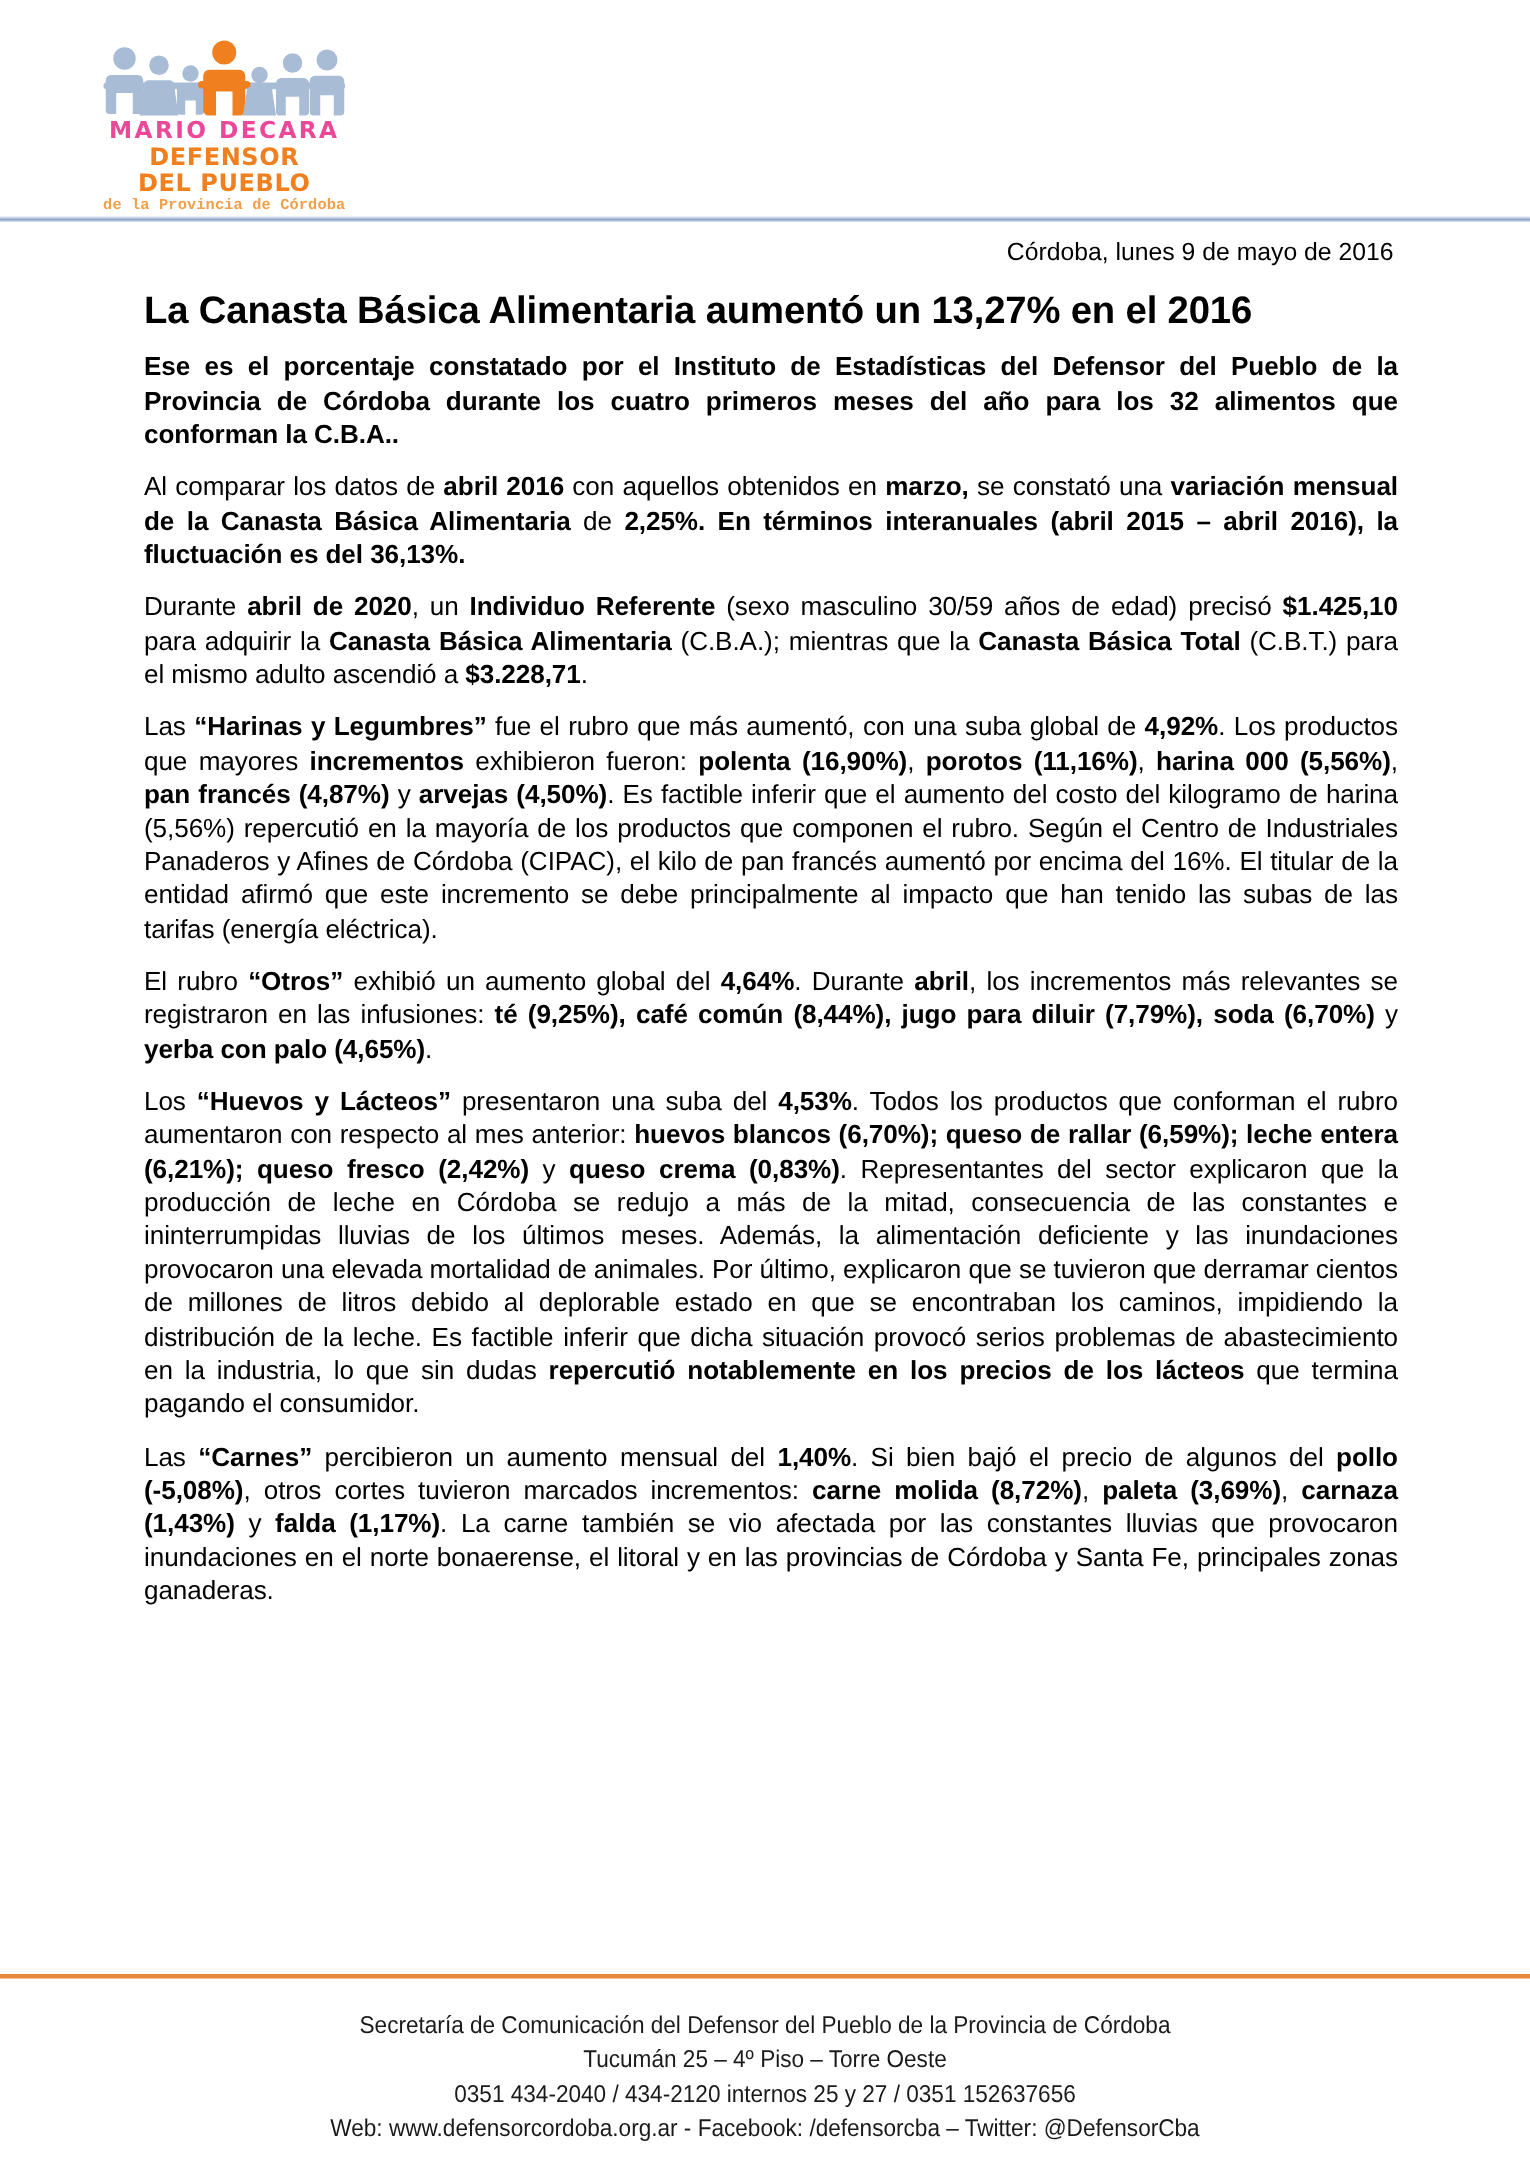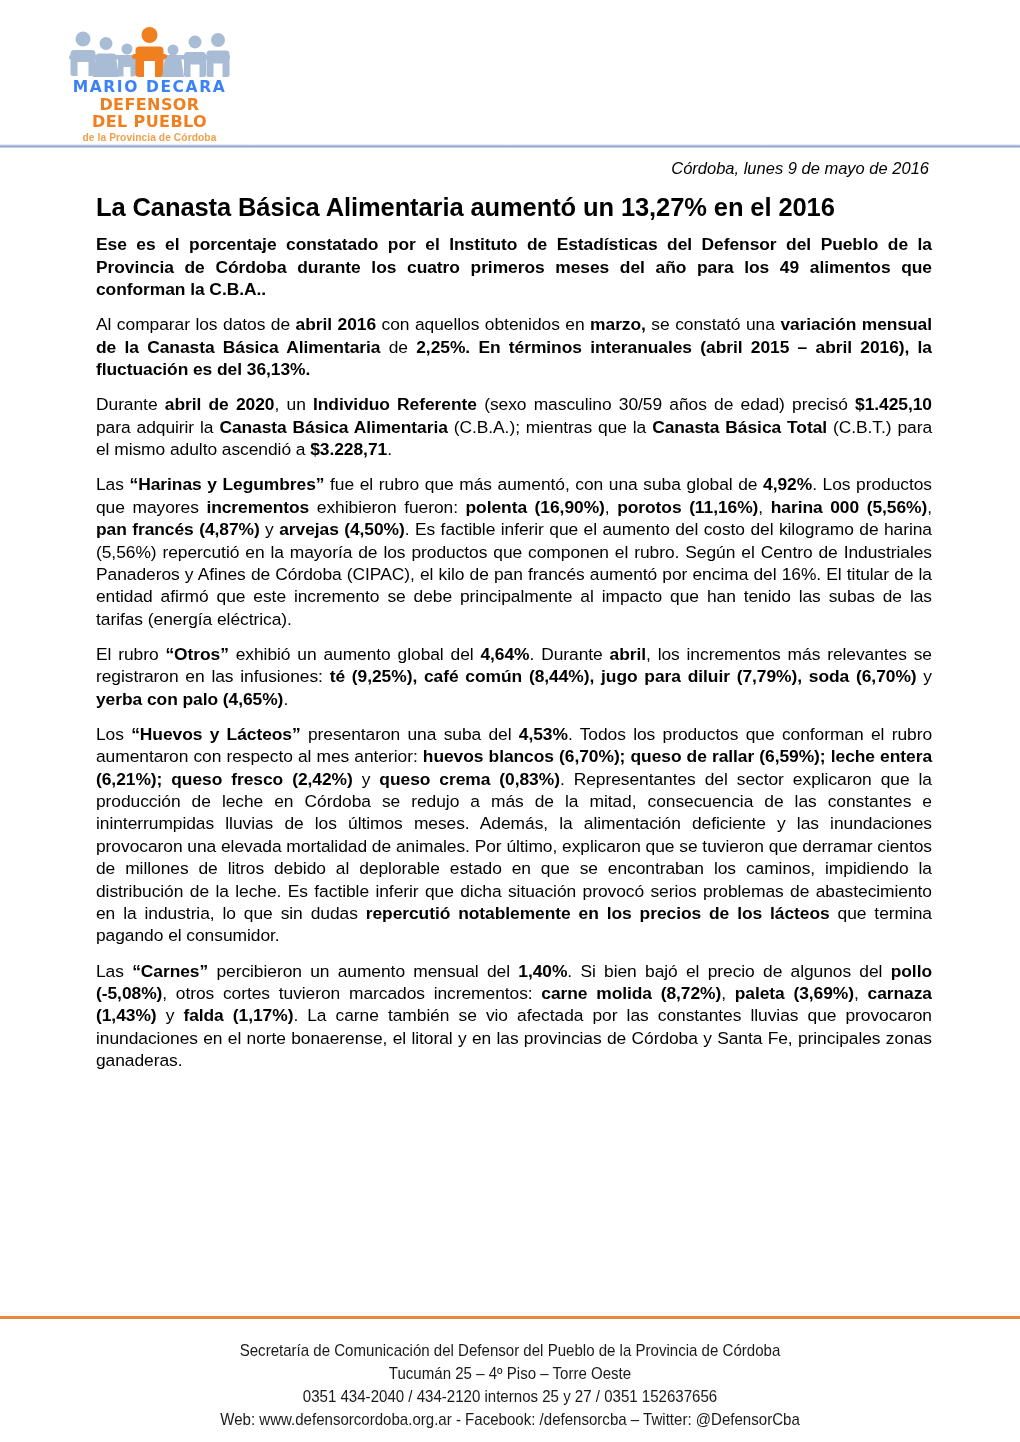--- a/index.html
+++ b/index.html
@@ -46,34 +46,34 @@
   .logo-wordmark {
     margin-top: -2px;
     text-align: center;
     line-height: 1;
   }
   .logo-line-1 {
     font-family: "DejaVu Sans", sans-serif;
     font-weight: bold;
     font-size: 15.5px;
     letter-spacing: 1.6px;
-    color: #3b82f6;
+    color: #ec4899;
     display: block;
   }
   .logo-line-2, .logo-line-3 {
     font-family: "DejaVu Sans", sans-serif;
     font-weight: bold;
     font-size: 16px;
     letter-spacing: 0.4px;
     color: #ef7f1f;
     display: block;
     margin-top: 1px;
   }
   .logo-line-4 {
-    font-family: Liberation Sans, sans-serif;
+    font-family: Liberation Mono, monospace;
     font-weight: bold;
     font-size: 10.2px;
     letter-spacing: 0.1px;
     color: #f0a04b;
     display: block;
     margin-top: 3px;
     text-align: center;
   }
 
   .header-rule {
@@ -92,21 +92,20 @@
     position: relative;
   }
 
   .dateline {
     text-align: right;
     font-size: 16.5px;
     line-height: 1.25;
     margin-top: 12px;
     padding-right: 3px;
     color: #000;
-    font-style: italic;
   }
 
   .headline {
     text-align: left;
     font-weight: bold;
     font-size: 25.5px;
     line-height: 1.2;
     margin: 13px 0 0 0;
     letter-spacing: -0.1px;
   }
@@ -223,21 +222,21 @@
 
     <div class="header-rule"></div>
   </div>
 
   <div class="content">
 
     <div class="dateline">Córdoba, lunes 9 de mayo de 2016</div>
 
     <h1 class="headline">La Canasta Básica Alimentaria aumentó un 13,27% en el 2016</h1>
 
-    <p class="body lead">Ese es el porcentaje constatado por el Instituto de Estadísticas del Defensor del Pueblo de la Provincia de Córdoba durante los cuatro primeros meses del año para los 49 alimentos que conforman la C.B.A..</p>
+    <p class="body lead">Ese es el porcentaje constatado por el Instituto de Estadísticas del Defensor del Pueblo de la Provincia de Córdoba durante los cuatro primeros meses del año para los 32 alimentos que conforman la C.B.A..</p>
 
     <p class="body">Al comparar los datos de <b>abril 2016</b> con aquellos obtenidos en <b>marzo,</b> se constató una <b>variación mensual de la Canasta Básica Alimentaria</b> de <b>2,25%. En términos interanuales (abril 2015 – abril 2016), la fluctuación es del 36,13%.</b></p>
 
     <p class="body">Durante <b>abril de 2020</b>, un <b>Individuo Referente</b> (sexo masculino 30/59 años de edad) precisó <b>$1.425,10</b> para adquirir la <b>Canasta Básica Alimentaria</b> (C.B.A.); mientras que la <b>Canasta Básica Total</b> (C.B.T.) para el mismo adulto ascendió a <b>$3.228,71</b>.</p>
 
 
 
     <p class="body">Las <b>“Harinas y Legumbres”</b> fue el rubro que más aumentó, con una suba global de <b>4,92%</b>. Los productos que mayores <b>incrementos</b> exhibieron fueron: <b>polenta (16,90%)</b>, <b>porotos (11,16%)</b>, <b>harina 000 (5,56%)</b>, <b>pan francés (4,87%)</b> y <b>arvejas (4,50%)</b>. Es factible inferir que el aumento del costo del kilogramo de harina (5,56%) repercutió en la mayoría de los productos que componen el rubro. Según el Centro de Industriales Panaderos y Afines de Córdoba (CIPAC), el kilo de pan francés aumentó por encima del 16%. El titular de la entidad afirmó que este incremento se debe principalmente al impacto que han tenido las subas de las tarifas (energía eléctrica).</p>
 
     <p class="body">El rubro <b>“Otros”</b> exhibió un aumento global del <b>4,64%</b>. Durante <b>abril</b>, los incrementos más relevantes se registraron en las infusiones: <b>té (9,25%), café común (8,44%), jugo para diluir (7,79%), soda (6,70%)</b> y <b>yerba con palo (4,65%)</b>.</p>

